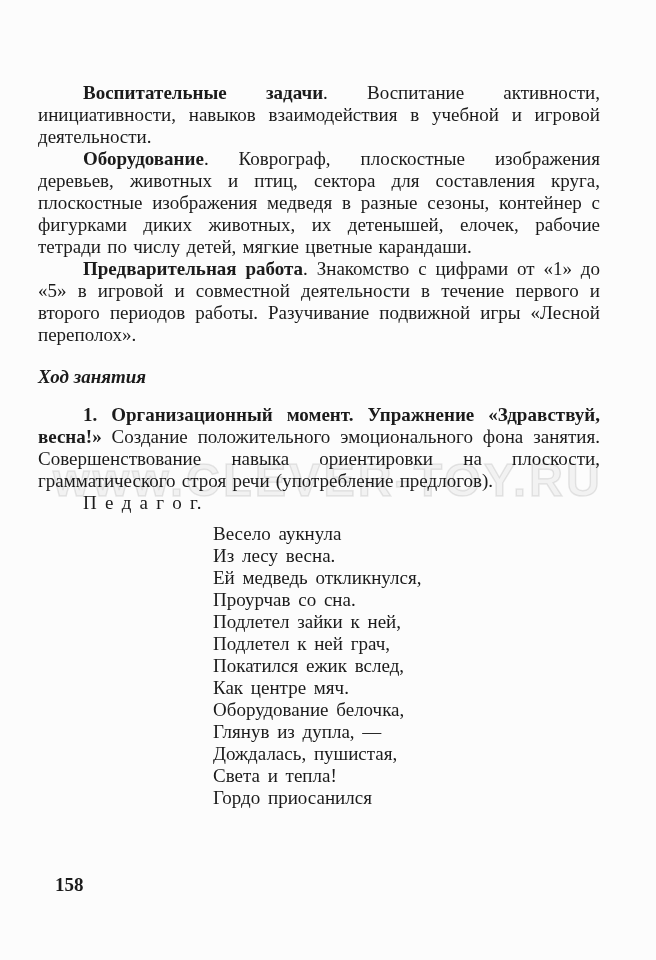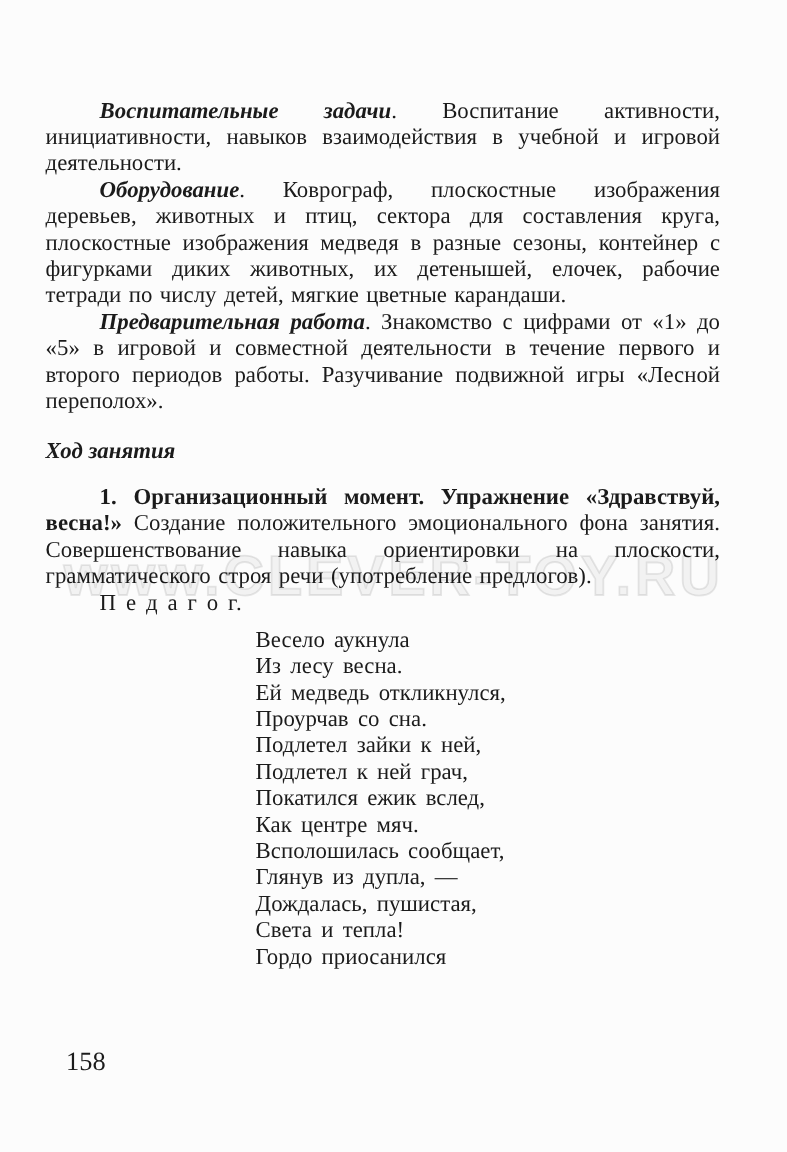--- a/index.html
+++ b/index.html
@@ -27,21 +27,20 @@
   }
   .para {
     margin: 0;
     text-align: justify;
     text-indent: 45px;
     word-spacing: 1.5px;
     hyphens: auto;
   }
   .lead-bi {
     font-weight: bold;
-    font-style: italic;
   }
   .lead-b {
     font-weight: bold;
   }
   .heading {
     margin: 20px 0 16px 0;
     font-size: 19px;
     font-weight: bold;
     font-style: italic;
   }
@@ -55,22 +54,23 @@
     margin: 9px 0 0 175px;
   }
   .poem-line {
     white-space: nowrap;
     word-spacing: 3px;
   }
   .page-number {
     position: absolute;
     left: 55px;
     top: 874px;
-    font-size: 22px;
+    font-size: 19px;
     z-index: 1;
+    font-weight: bold;
   }
   .watermark {
     position: absolute;
     top: 450px;
     left: 0;
     width: 100%;
     text-align: center;
     z-index: 2;
     pointer-events: none;
     font-family: "Liberation Sans", "DejaVu Sans", sans-serif;
@@ -107,21 +107,21 @@
 
     <div class="poem">
       <div class="poem-line">Весело аукнула</div>
       <div class="poem-line">Из лесу весна.</div>
       <div class="poem-line">Ей медведь откликнулся,</div>
       <div class="poem-line">Проурчав со сна.</div>
       <div class="poem-line">Подлетел зайки к ней,</div>
       <div class="poem-line">Подлетел к ней грач,</div>
       <div class="poem-line">Покатился ежик вслед,</div>
       <div class="poem-line">Как центре мяч.</div>
-      <div class="poem-line">Всполошилась сообщает,</div>
+      <div class="poem-line">Оборудование белочка,</div>
       <div class="poem-line">Глянув из дупла, —</div>
       <div class="poem-line">Дождалась, пушистая,</div>
       <div class="poem-line">Света и тепла!</div>
       <div class="poem-line">Гордо приосанился</div>
     </div>
 
   </main>
 
   <div class="page-number">158</div>
 

